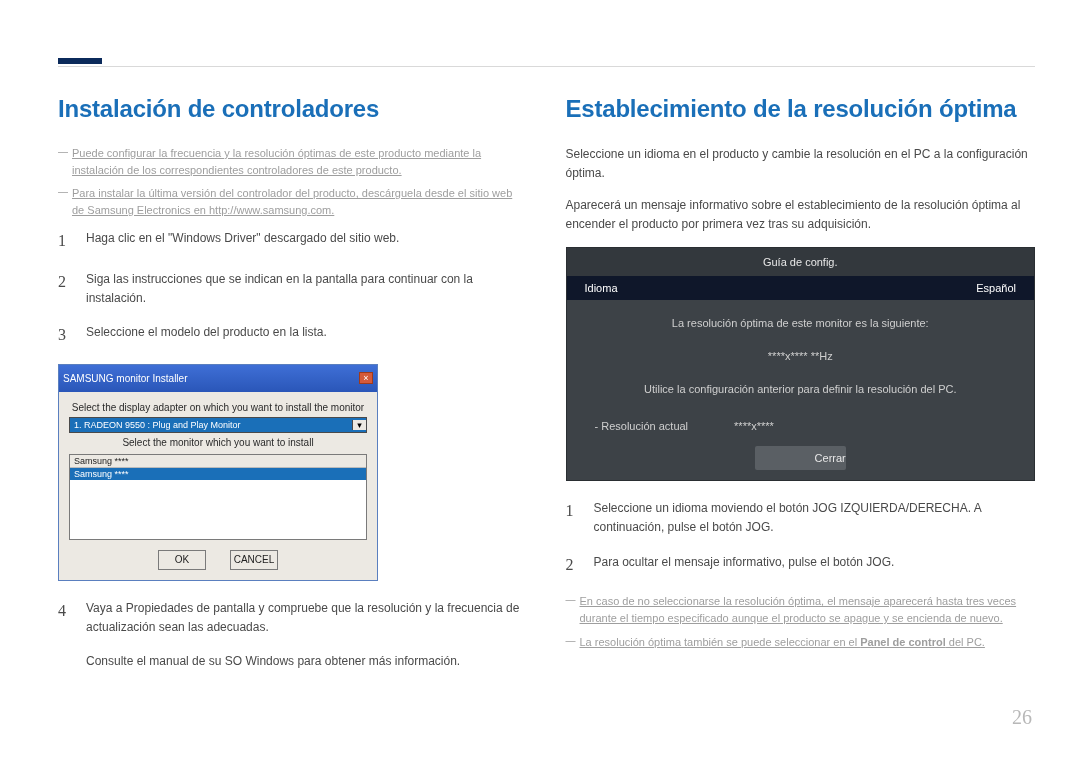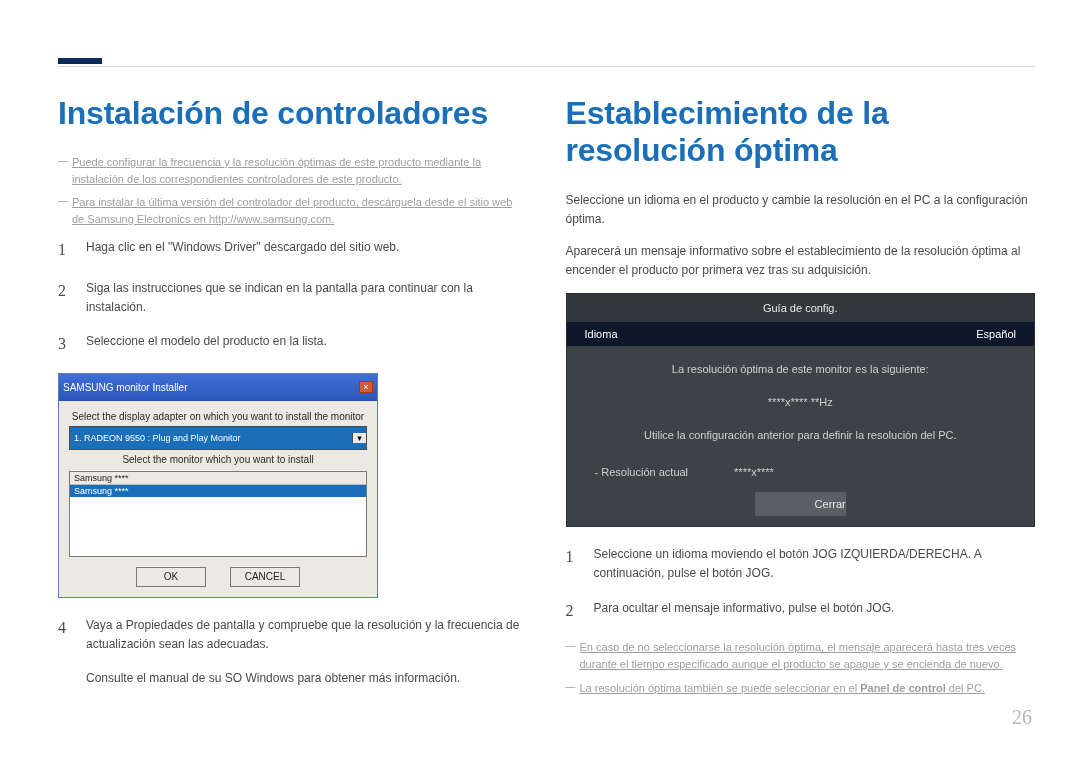--- a/index.html
+++ b/index.html
@@ -36,21 +36,21 @@
     display: flex;
     gap: 38px;
   }
   .col {
     flex: 1 1 50%;
     min-width: 0;
   }
   h2 {
     color: #1a6fb8;
     font-weight: 600;
-    font-size: 32px;
+    font-size: 24px;
     margin-bottom: 22px;
     letter-spacing: -0.2px;
   }
   .dash-note {
     position: relative;
     padding-left: 14px;
     font-size: 11px;
     color: #9e9e9e;
     line-height: 1.55;
     margin-bottom: 6px;
@@ -131,21 +131,21 @@
   .installer .label {
     text-align: center;
     padding: 4px 0;
     color: #2a2a2a;
   }
   .installer .dropdown {
     display:flex;
     border:1px solid #4a4a4a;
     background:#1a6fb8;
     color:#fff;
-    height:24px;
+    height:16px;
     align-items:center;
     font-size:9px;
   }
   .installer .dropdown .sel { flex:1; padding:0 4px; }
   .installer .dropdown .btn {
     width:14px; background:#ece9e3; color:#000;
     text-align:center; border-left:1px solid #4a4a4a;
   }
   .installer .listbox {
     border:1px solid #7a7a7a;
@@ -163,21 +163,21 @@
   .installer .listbox .row {
     background:#1a6fb8;
     color:#fff;
     padding:1px 4px;
   }
   .installer .btns {
     display:flex; justify-content:center; gap:24px;
     padding-top:10px;
   }
   .installer .btns button {
-    width:70px; height:20px;
+    width:48px; height:20px;
     background:#ece9e3;
     border:1px solid #7a7a7a;
     font-size:10px;
     color:#222;
   }
 
   
   .osd {
     width: 100%;
     max-width: 478px;

